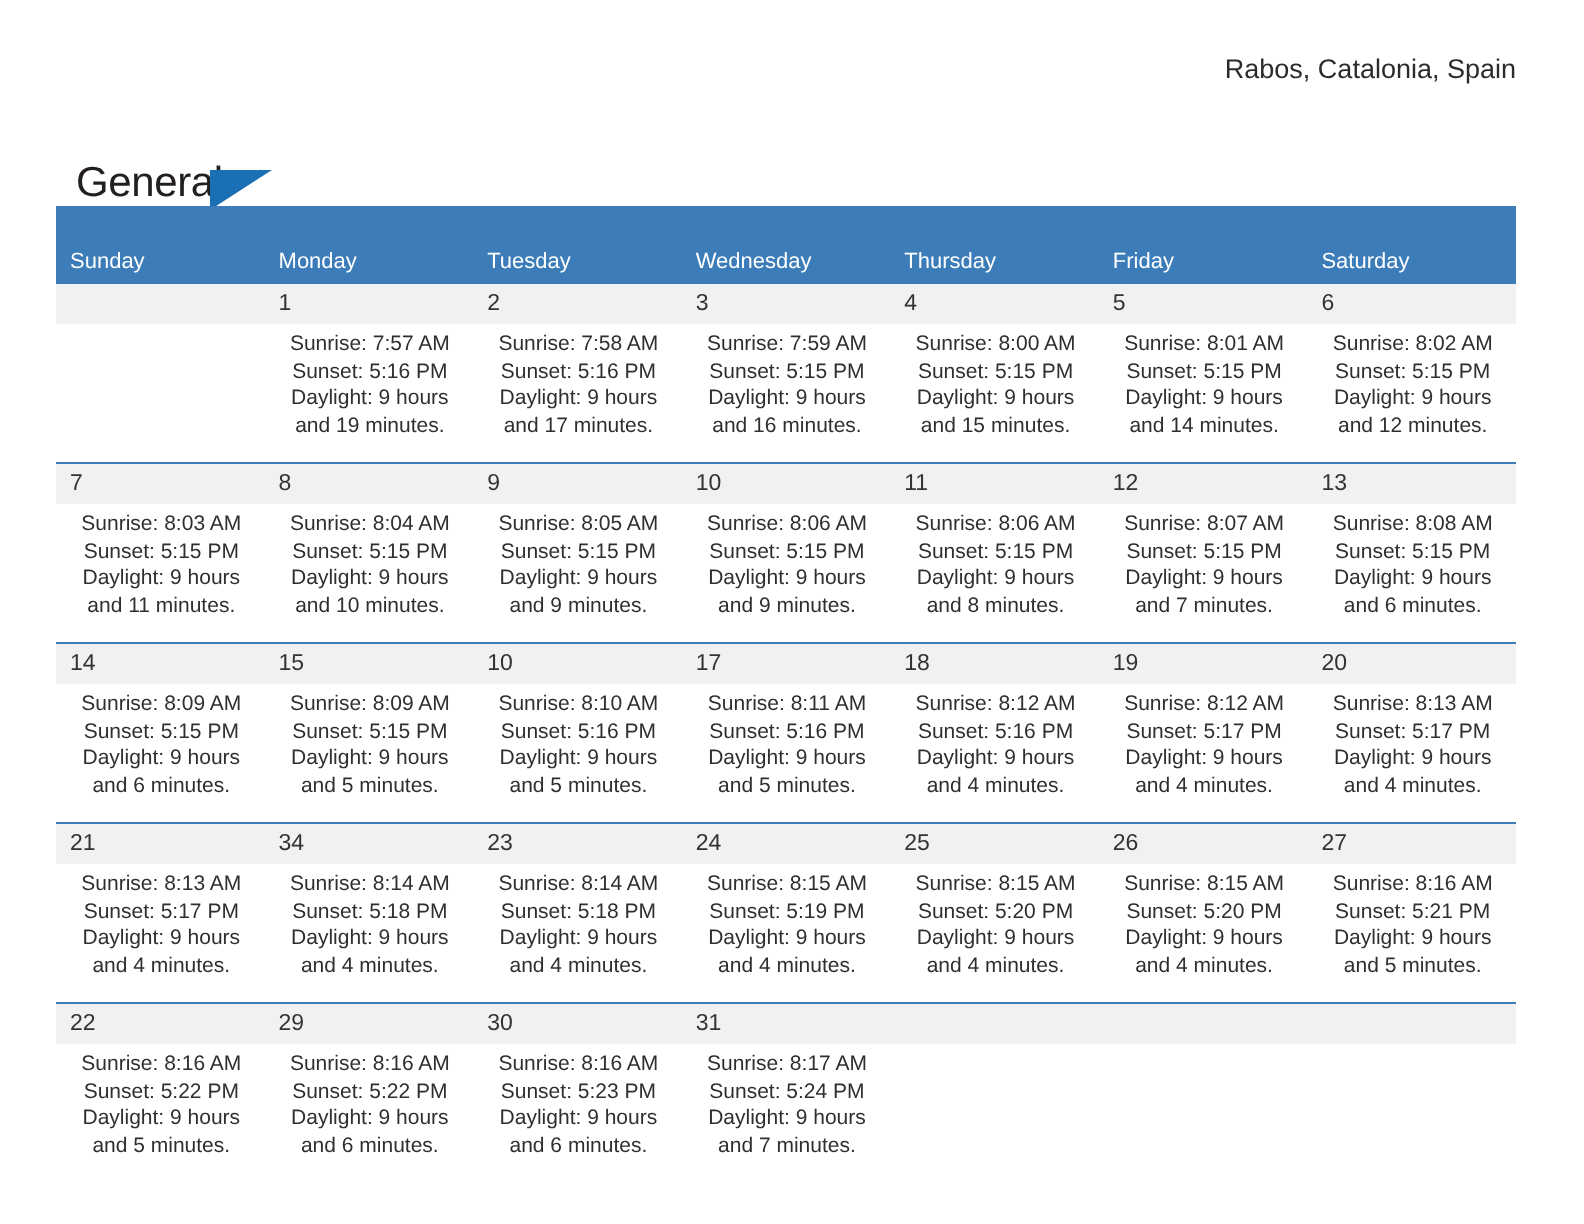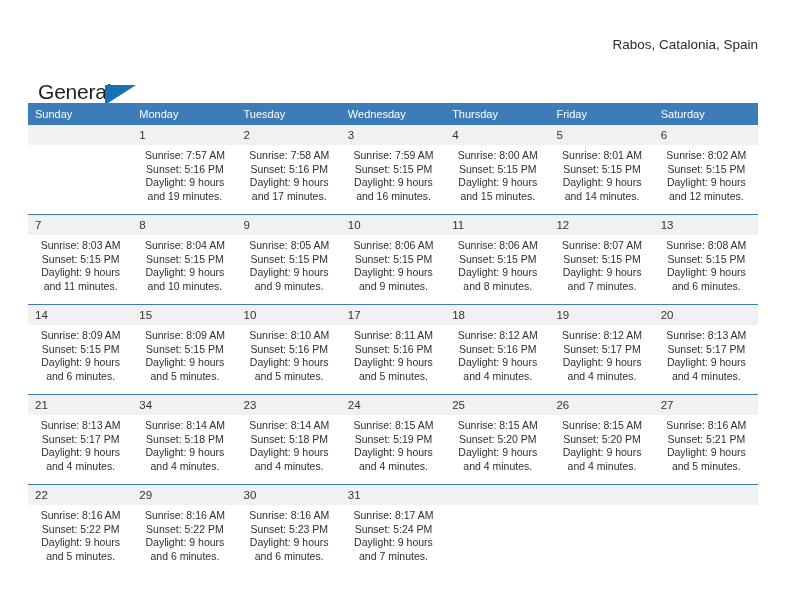--- a/index.html
+++ b/index.html
@@ -75,40 +75,40 @@
     font-size: 27px;
     font-weight: normal;
     color: #1c1c1c;
     line-height: 34px;
     white-space: nowrap;
   }
   .cal-sub {
     font-size: 13.5px;
     color: #2b2b2b;
     line-height: 20px;
-    margin-top: 13px;
+    margin-top: 3px;
     white-space: nowrap;
   }
 
   
   .cal {
     position: absolute;
     left: 28px;
     top: 103px;
     width: 730px;
     border-collapse: collapse;
     table-layout: fixed;
   }
   .cal th {
     background: #3b7cb9;
     color: #ffffff;
     font-size: 11px;
     font-weight: normal;
     text-align: left;
-    padding: 5px 0 5px 7px;
+    padding: 22px 0 5px 7px;
     height: 19px;
     box-sizing: border-box;
     border: none;
   }
   .cal td {
     vertical-align: top;
     padding: 0;
     border: none;
     border-top: 1px solid #3b7cb9;
     background: #ffffff;

